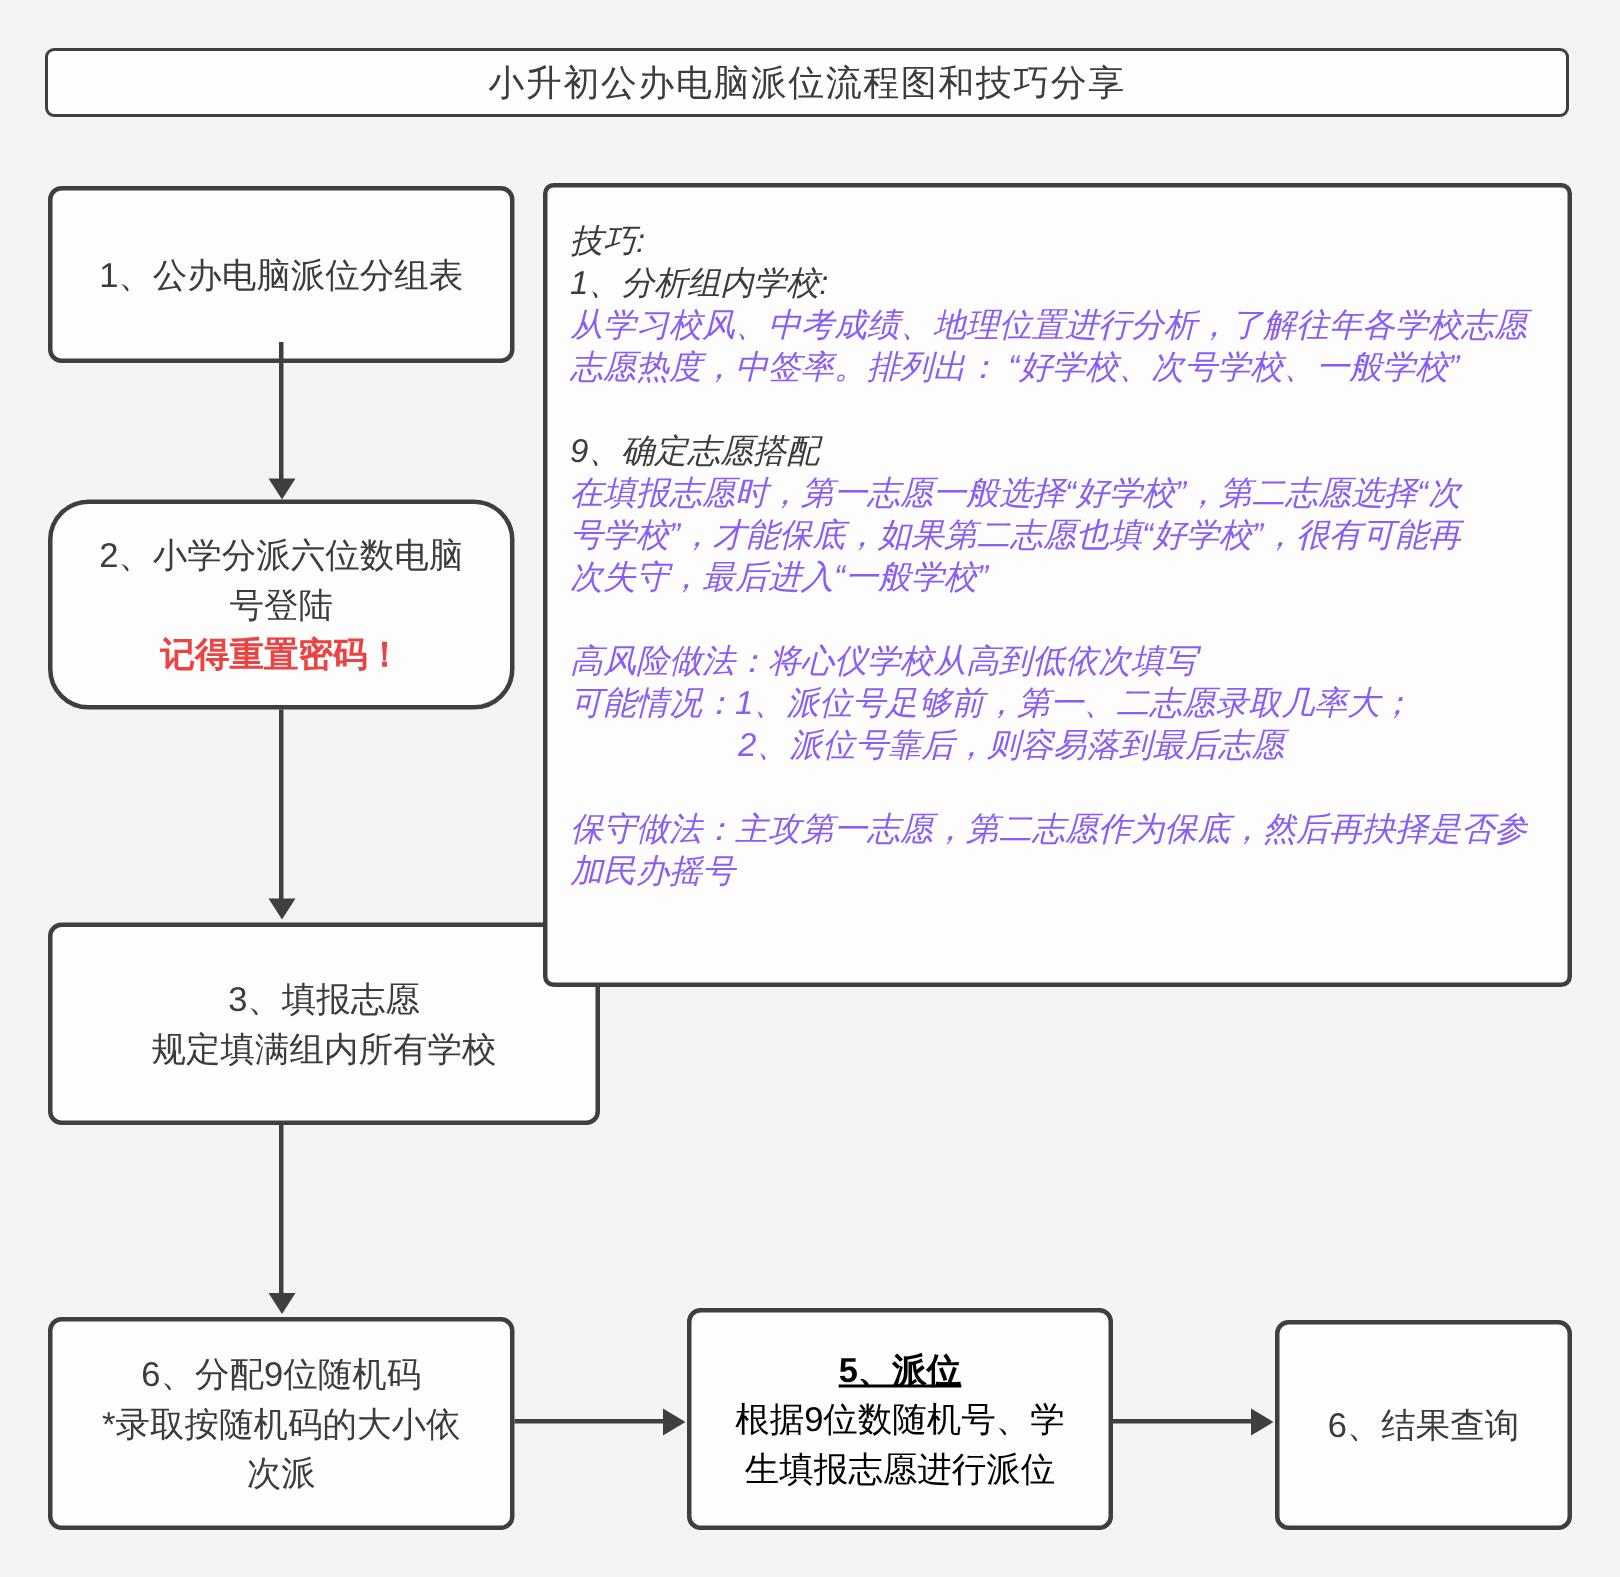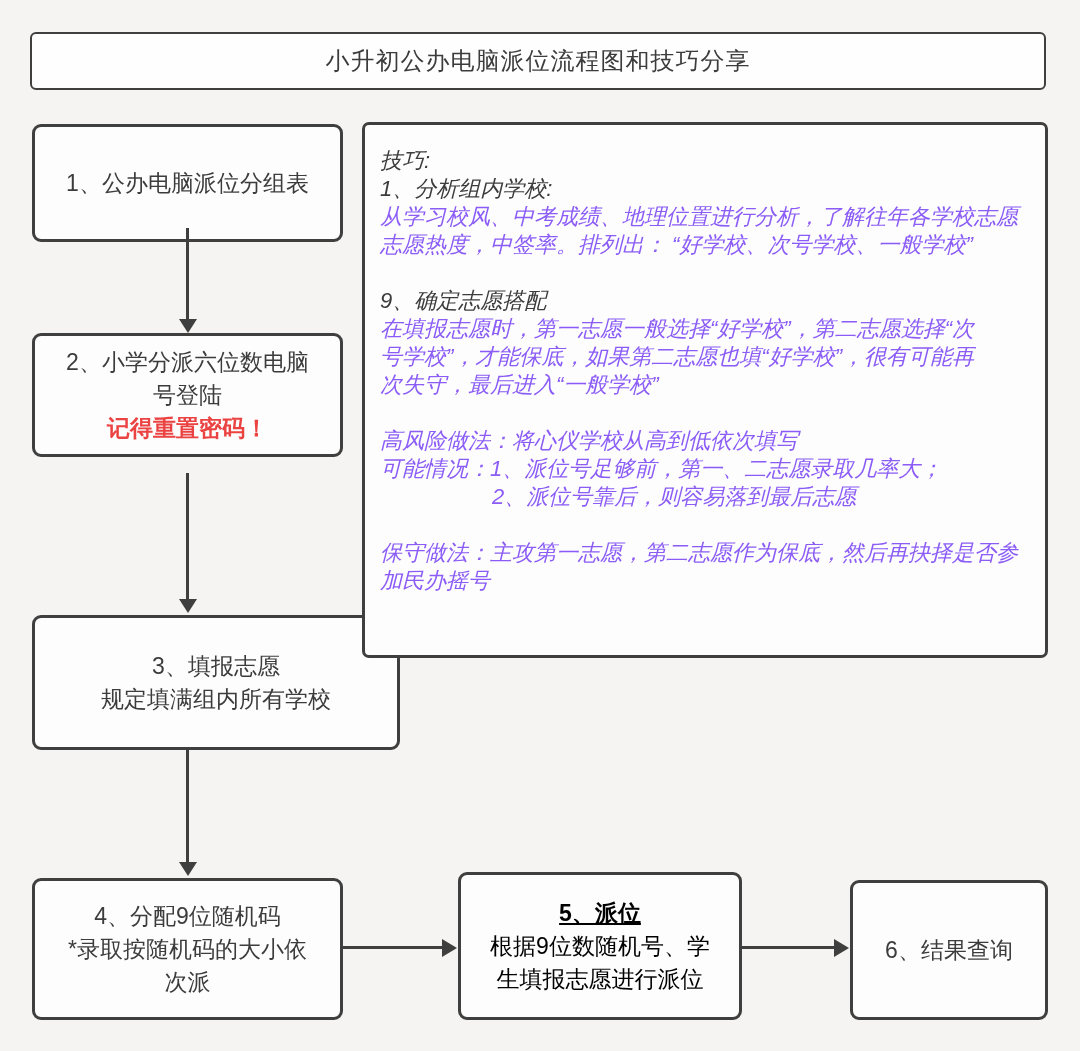--- a/index.html
+++ b/index.html
@@ -22,21 +22,21 @@
     align-items:center;
     justify-content:center;
     text-align:center;
     font-size:23px;
     line-height:33px;
     color:#3c3c3c;
   }
 
   .title-box {
     position:absolute;
-    left:30px; top:32px; width:1016px; height:58px;
+    left:30px; top:32px; width:1016px; height:46px;
     background:#fefefe;
     border:2.5px solid #3f3f3f;
     border-radius:6px;
     display:flex; align-items:center; justify-content:center;
     font-size:24px;
     letter-spacing:1px;
     color:#3c3c3c;
   }
 
   .tips-panel {
@@ -51,21 +51,21 @@
     overflow:hidden;
     font-style:italic;
   }
   .tip-line { white-space:nowrap; }
   .tip-line.red { color:#8b5cf6; }
   .tip-line.ink { color:#3c3c3c; }
   .tip-line.gap { margin-top:28px; }
   .tip-line.indent { padding-left:112px; }
 
   #step1 { left:32px; top:124px; width:311px; height:118px; }
-  #step2 { left:32px; top:333px; width:311px; height:124px; }
+  #step2 { left:32px; top:333px; width:311px; height:140px;border-radius:27px; }
   #step3 { left:32px; top:615px; width:368px; height:135px; }
   #step4 { left:32px; top:878px; width:311px; height:142px; }
   #step5 { left:458px; top:872px; width:284px; height:148px; }
   #step6 { left:850px; top:880px; width:198px; height:140px; }
 
   .warning { color:#ea4341; font-weight:bold; }
   .step5-title { font-weight:bold; color:#000000;text-decoration:underline; }
   .step5-detail { color:#000000; }
 
   .vline { position:absolute; width:3px; background:#3f3f3f; }
@@ -101,21 +101,21 @@
     <div>号登陆</div>
     <div class="warning">记得重置密码！</div>
   </div>
 
   <div class="node" id="step3">
     <div>3、填报志愿</div>
     <div>规定填满组内所有学校</div>
   </div>
 
   <div class="node" id="step4">
-    <div>4、分配9位随机码</div>
+    <div>6、分配9位随机码</div>
     <div>*录取按随机码的大小依</div>
     <div>次派</div>
   </div>
 
   <div class="node" id="step5">
     <div class="step5-title">5、派位</div>
     <div class="step5-detail">根据9位数随机号、学</div>
     <div class="step5-detail">生填报志愿进行派位</div>
   </div>
 

